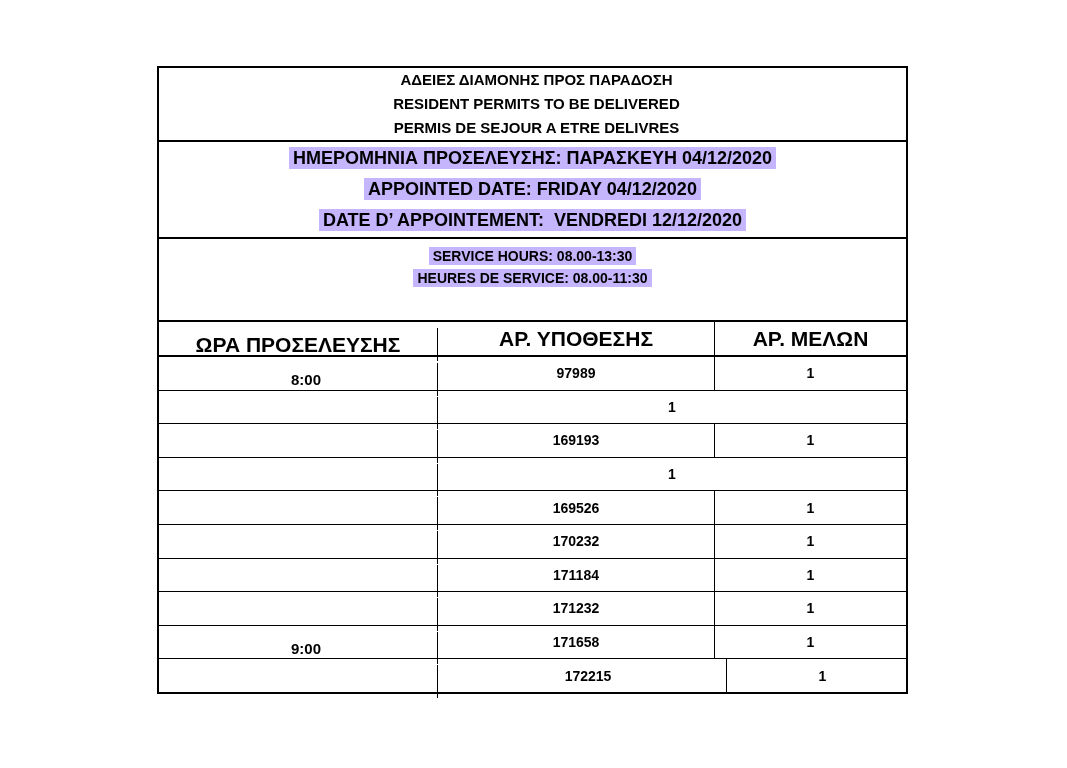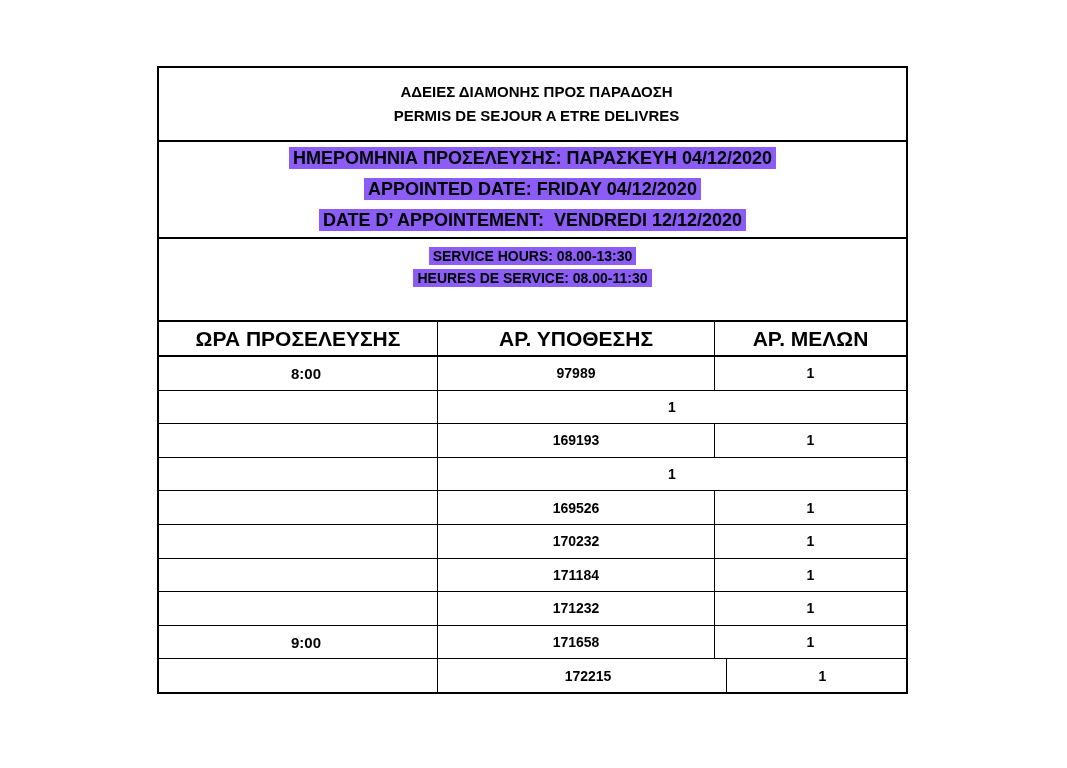--- a/index.html
+++ b/index.html
@@ -45,21 +45,21 @@
     height: 83px;
     border-bottom: 2px solid #000;
     display: flex; flex-direction: column; justify-content: flex-start;
     padding-top: 6px;
     text-align: center;
   }
   .hours-block .line {
     font-size: 14px; line-height: 22px; white-space: pre;
   }
   .hl {
-    background: #8b5cf6;
+    background: #c4b5fd;
     padding: 1px 4px;
     text-align: center;
   }
   .header-row {
     height: 35px;
     border-bottom: 2px solid #000;
     display: flex;
   }
   .header-row .cell {
     font-size: 21px;
@@ -68,34 +68,35 @@
   .data-row {
     flex: 1;
     display: flex;
     border-bottom: 1px solid #000;
   }
   .data-row:last-child { border-bottom: none; gap: 12px; }
   .cell {
     display: flex; align-items: center; justify-content: center;
     height: 100%;
   }
-  .col-time  { width: 279px; border-right: 1px solid #000; }
+  .col-time  { width: 279px; border-right: 1px solid #000; margin-top: 6px; }
   .col-case  { width: 277px; border-right: 1px solid #000; }
   .col-mem   { flex: 1; }
   .data-row .col-time { font-size: 15px; padding-left: 16px; }
   .data-row .col-case { font-size: 14px; }
   .data-row .col-mem  { font-size: 14px; }
 </style>
 </head>
 <body>
 
 <div class="doc-table">
 
   <div class="section title-block">
     <div class="line">ΑΔΕΙΕΣ ΔΙΑΜΟΝΗΣ ΠΡΟΣ ΠΑΡΑΔΟΣΗ</div>
+    <div class="line">RESIDENT PERMITS TO BE DELIVERED</div>
     <div class="line">PERMIS DE SEJOUR A ETRE DELIVRES</div>
   </div>
 
   <div class="section date-block">
     <div class="line"><span class="hl">ΗΜΕΡΟΜΗΝΙΑ ΠΡΟΣΕΛΕΥΣΗΣ: ΠΑΡΑΣΚΕΥΗ 04/12/2020</span></div>
     <div class="line"><span class="hl">APPOINTED DATE: FRIDAY 04/12/2020</span></div>
     <div class="line"><span class="hl">DATE D’ APPOINTEMENT:  VENDREDI 12/12/2020</span></div>
   </div>
 
   <div class="section hours-block">

